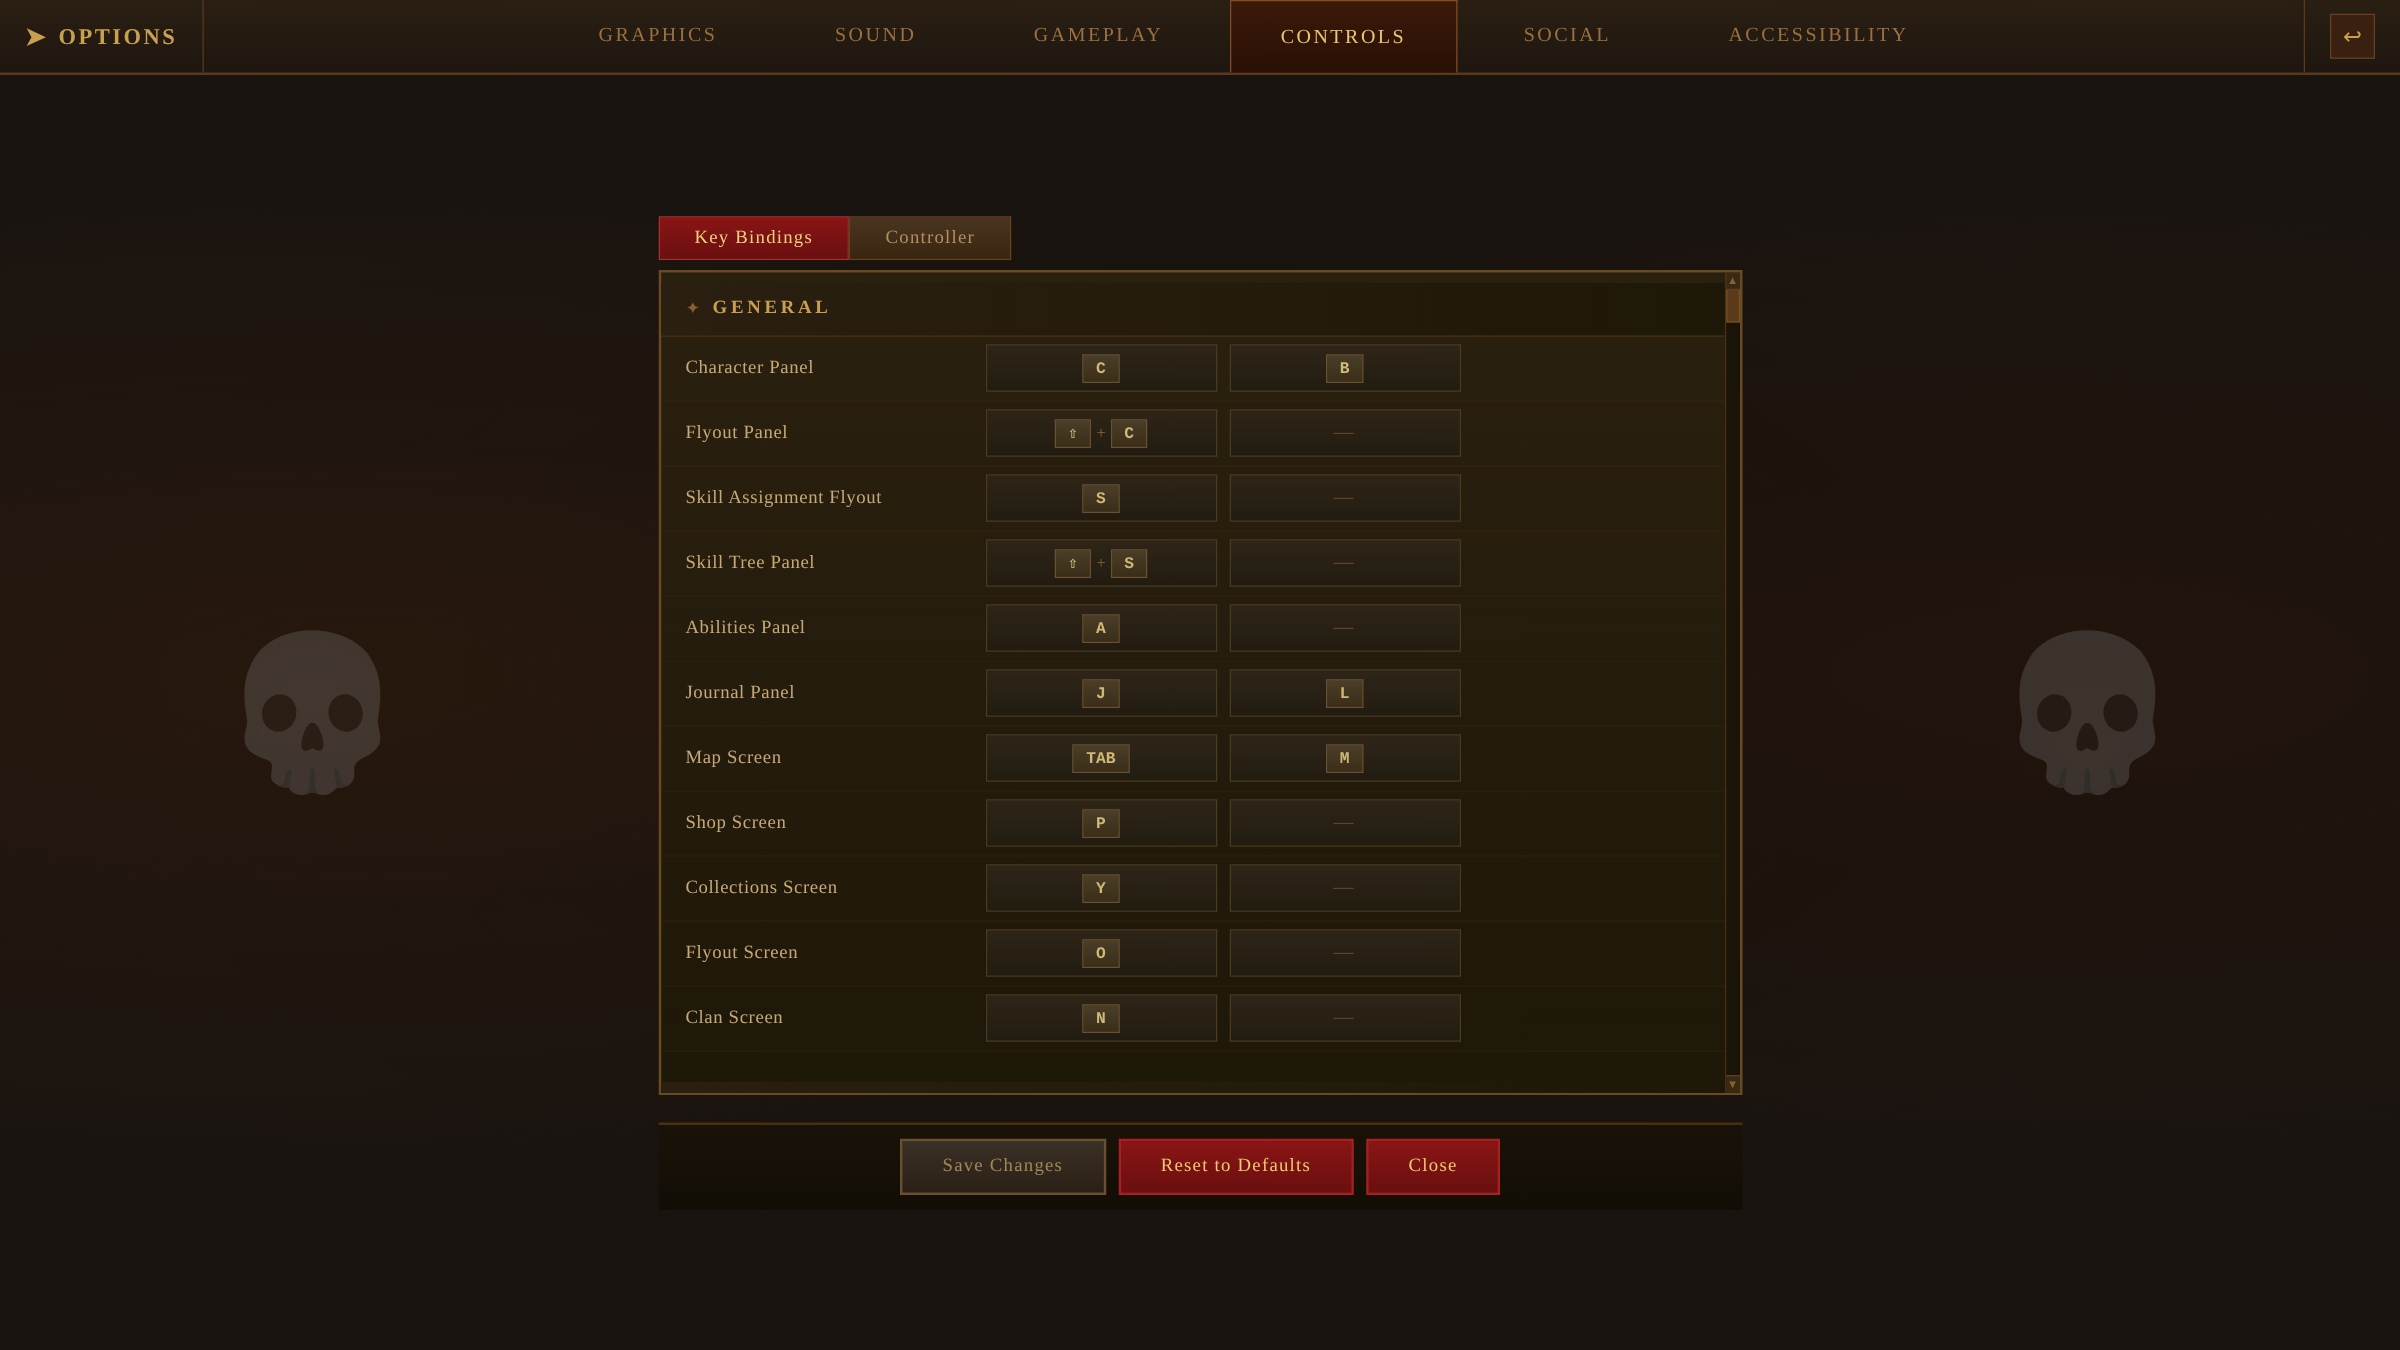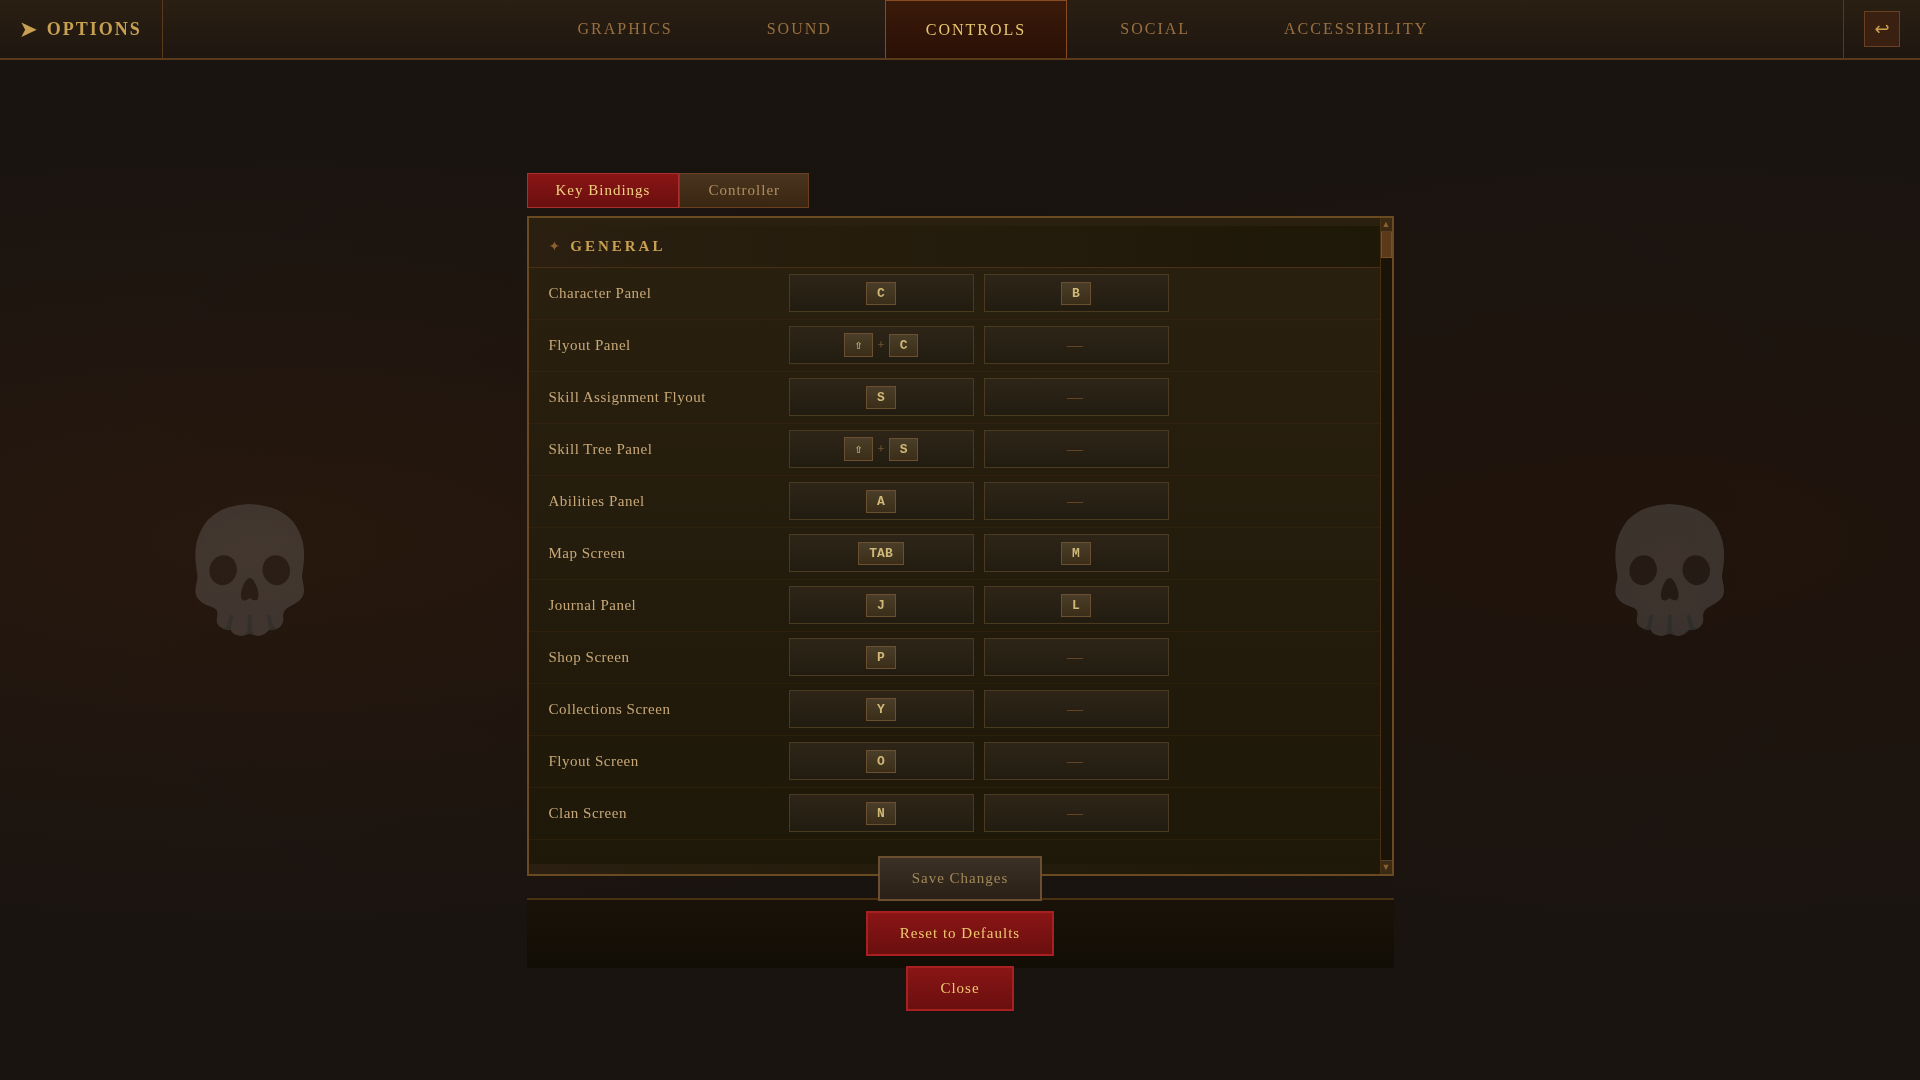--- a/index.html
+++ b/index.html
@@ -372,20 +372,21 @@
 </div>
 
 <nav class="top-nav">
   <div class="nav-back">
     <span class="nav-back-arrow">➤</span>
     <span>OPTIONS</span>
   </div>
   <div class="nav-tabs">
     <div class="nav-tab">GRAPHICS</div>
     <div class="nav-tab">SOUND</div>
+    <div class="nav-tab">GAMEPLAY</div>
     <div class="nav-tab active">CONTROLS</div>
     <div class="nav-tab">SOCIAL</div>
     <div class="nav-tab">ACCESSIBILITY</div>
   </div>
   <div class="nav-undo">
     <div class="undo-btn">↩</div>
   </div>
 </nav>
 
 <div class="main-content">
@@ -462,39 +463,39 @@
             <div class="key-slot">
               <span class="key-badge">A</span>
             </div>
             <div class="key-slot">
               <span class="key-empty">—</span>
             </div>
           </div>
         </div>
 
         <div class="binding-row">
+          <span class="binding-label">Journal Panel</span>
+          <div class="binding-keys">
+            <div class="key-slot">
+              <span class="key-badge">J</span>
+            </div>
+            <div class="key-slot">
+              <span class="key-badge">L</span>
+            </div>
+          </div>
+        </div>
+
+        <div class="binding-row">
           <span class="binding-label">Map Screen</span>
           <div class="binding-keys">
             <div class="key-slot">
               <span class="key-badge">TAB</span>
             </div>
             <div class="key-slot">
               <span class="key-badge">M</span>
-            </div>
-          </div>
-        </div>
-
-        <div class="binding-row">
-          <span class="binding-label">Journal Panel</span>
-          <div class="binding-keys">
-            <div class="key-slot">
-              <span class="key-badge">J</span>
-            </div>
-            <div class="key-slot">
-              <span class="key-badge">L</span>
             </div>
           </div>
         </div>
 
         <div class="binding-row">
           <span class="binding-label">Shop Screen</span>
           <div class="binding-keys">
             <div class="key-slot">
               <span class="key-badge">P</span>
             </div>
@@ -551,20 +552,20 @@
 
       <div class="scrollbar-track">
         <div class="scrollbar-thumb"></div>
 
         <div style="position:absolute; top:0; left:0; right:0; height:14px; background:#3a2a14; border-bottom:1px solid #5a4020; display:flex; align-items:center; justify-content:center; cursor:pointer; color:#8a6030; font-size:9px;">▲</div>
 
         <div style="position:absolute; bottom:0; left:0; right:0; height:14px; background:#3a2a14; border-top:1px solid #5a4020; display:flex; align-items:center; justify-content:center; cursor:pointer; color:#8a6030; font-size:9px;">▼</div>
       </div>
     </div>
 
-    <div class="bottom-actions" style="position:relative; height:70px; display:flex; align-items:center; justify-content:center; gap:10px; margin-top:22px;flex-direction:column;">
+    <div class="bottom-actions" style="position:relative; height:70px; display:flex; align-items:center; justify-content:center; gap:10px; margin-top:22px;">
       <button class="action-btn save">Save Changes</button>
       <button class="action-btn reset">Reset to Defaults</button>
       <button class="action-btn close">Close</button>
     </div>
 
   </div>
 </div>
 
 </body></html>

